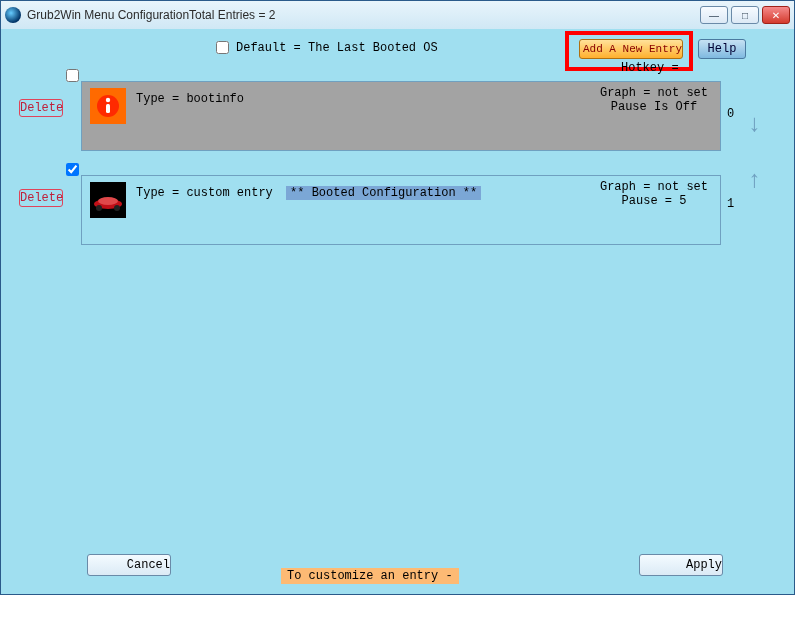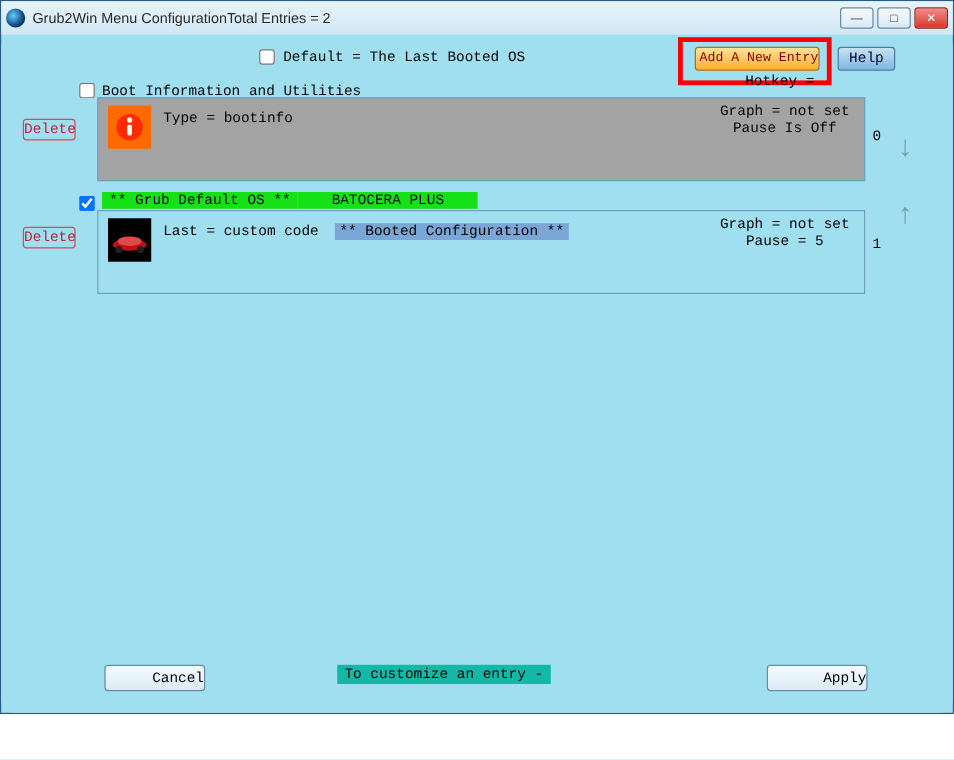--- a/index.html
+++ b/index.html
@@ -222,22 +222,22 @@
     border-radius: 3px;
     background: linear-gradient(to bottom, #f4fbff, #dbeaf5);
     font-family: Liberation Mono, monospace;
     text-align: right;
     line-height: 20px;
   }
   .cancel-btn { left: 86px; width: 84px; }
   .apply-btn  { left: 638px; width: 84px; }
   .custom-hint {
     position: absolute;
-    left: 280px; bottom: 24px;
-    background: #14b8a6;
+    left: 280px; bottom: 10px;
+    background: #fdba74;
     font-family: "Courier New", monospace;
     padding: 1px 6px;
   }
   input[type=checkbox]{
     width:13px;height:13px;margin:0;
   }
 </style>
 </head>
 <body>
 
@@ -265,21 +265,20 @@
       <input type="checkbox" class="default-check" style="">
       <span class="default-label">Default = The Last Booted OS</span>
       <div class="add-btn">Add A New Entry</div>
       <div class="add-annot"></div>
       <div class="help-btn">Help</div>
     </div>
     <span class="hotkey-label">Hotkey =</span>
 
     <div class="annot-3">3</div>
 
-    <span style="position:absolute; left:84px; top:40px;">Boot Information and Utilities</span>
     <input type="checkbox" class="entry-check" style="top: 40px;">
     <div class="delete-btn" style="top:70px">Delete</div>
     <div class="entry-box" style="top:52px; height:70px;">
       <div class="entry-row">
         <div class="entry-icon icon-info">
           <svg viewBox="0 0 24 24">
               <circle cx="12" cy="12" r="11" fill="#ff2a00"></circle>
               <circle cx="12" cy="6" r="2.2" fill="#fff"></circle>
               <rect x="10" y="10" width="4" height="9" rx="1.5" fill="#fff"></rect>
             </svg>
@@ -288,38 +287,34 @@
         <div class="entry-meta">
           <div>Graph = not set</div>
           <div>Pause Is Off</div>
         </div>
       </div>
     </div>
     <span class="order-num" style="top:78px">0</span>
     <span class="arrow-vert" style="top:82px">↓</span>
 
     <input type="checkbox" class="entry-check" style="top: 134px;" checked="">
-    <div class="entry2-header" style="top:131px">
-      <span class="green-hdr" style="min-width:150px;text-align:center">** Grub Default OS **</span>
-      <span class="green-hdr" style="min-width:150px;text-align:center">BATOCERA PLUS</span>
-    </div>
     <div class="delete-btn" style="top:160px">Delete</div>
     <div class="entry-box sel" style="top:146px; height:70px;">
       <div class="entry-row">
         <div class="entry-icon icon-custom">
           <svg viewBox="0 0 36 36">
               <rect width="36" height="36" fill="#000"></rect>
               <ellipse cx="18" cy="22" rx="14" ry="5" fill="#c01018"></ellipse>
               <ellipse cx="18" cy="19" rx="10" ry="4" fill="#e0484a"></ellipse>
               <circle cx="9" cy="26" r="3" fill="#222"></circle>
               <circle cx="27" cy="26" r="3" fill="#222"></circle>
             </svg>
         </div>
         <div class="entry-type">
-          <span>Last = custom code</span>
+          <span>Type = custom entry</span>
           <span class="blue-tag">**  Booted Configuration **</span>
         </div>
         <div class="entry-meta">
           <div>Graph = not set</div>
           <div>Pause = 5</div>
         </div>
       </div>
     </div>
     <span class="order-num" style="top:168px">1</span>
     <span class="arrow-vert" style="top:138px">↑</span>

